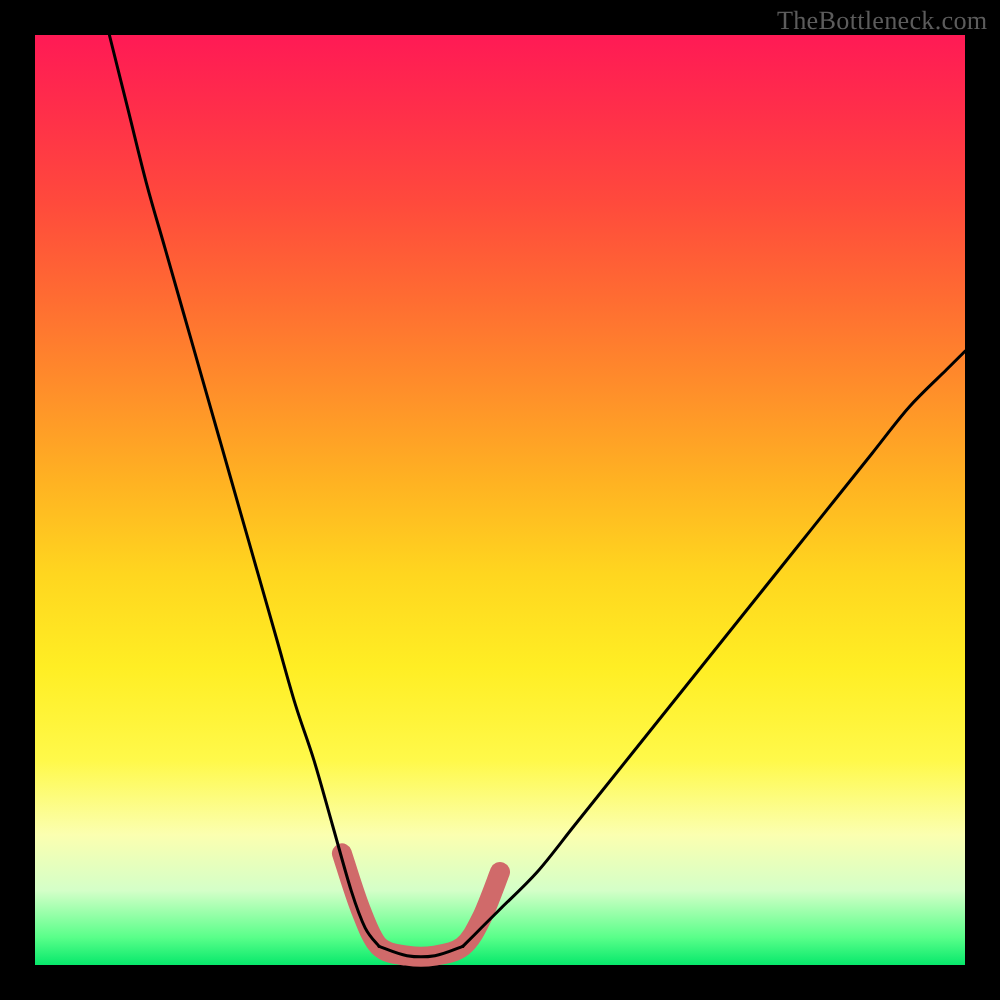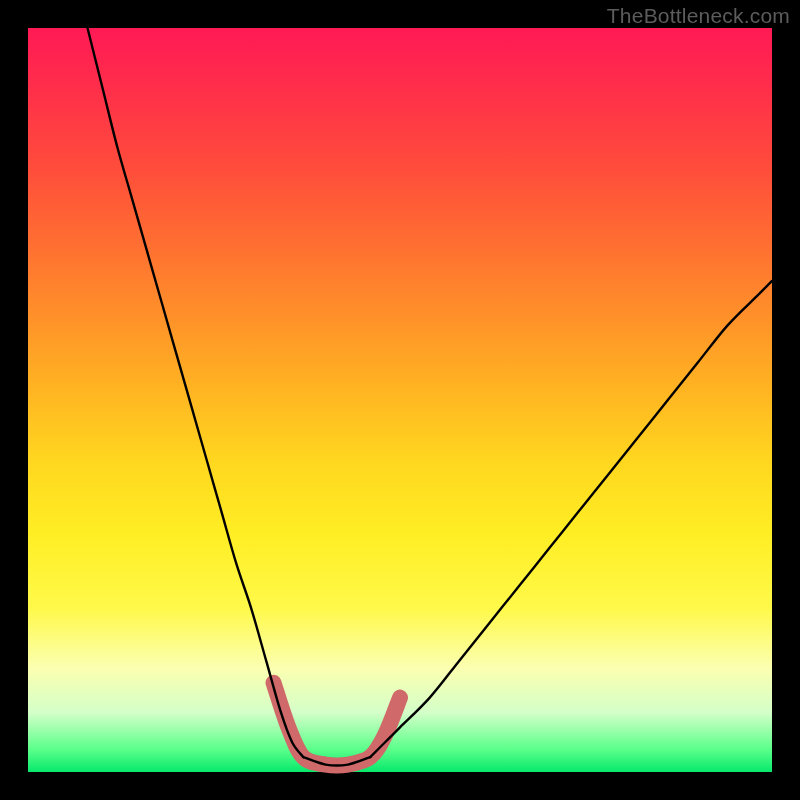--- a/index.html
+++ b/index.html
@@ -11,20 +11,21 @@
     overflow: hidden;
     font-family: Arial, Helvetica, sans-serif;
   }
   .frame {
     position: absolute;
     left: 0;
     top: 0;
     width: 800px;
     height: 800px;
     background: #000;
+    font-family: Liberation Serif, serif;
   }
   .plot {
     position: absolute;
     left: 28px;
     top: 28px;
     width: 744px;
     height: 744px;
     background: linear-gradient(
       to bottom,
       #ff1a55 0%,

